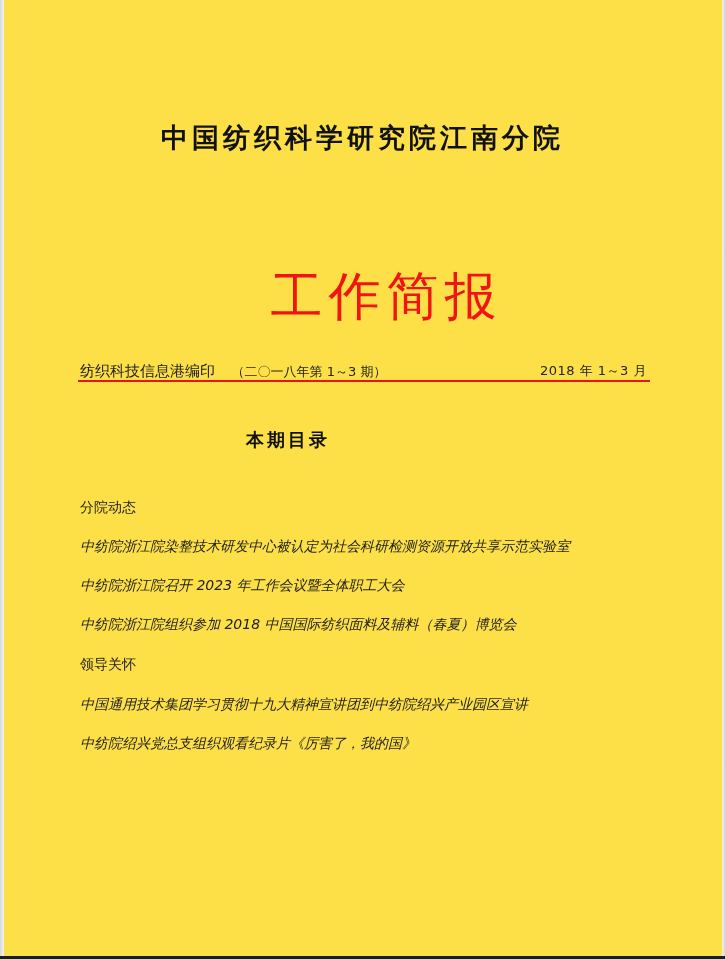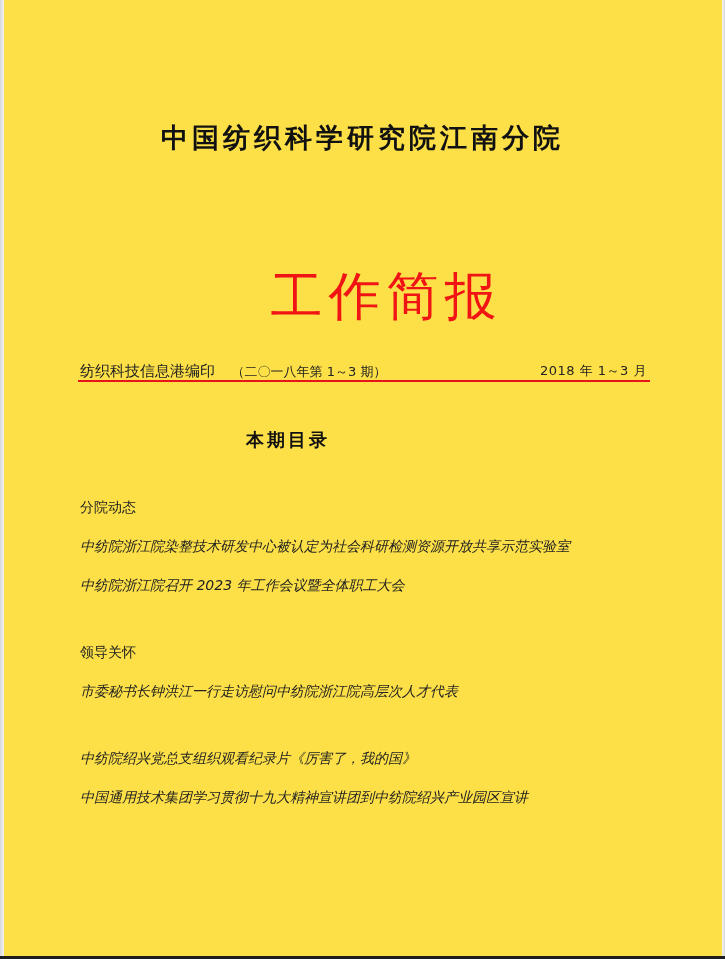--- a/index.html
+++ b/index.html
@@ -116,21 +116,21 @@
       height: 20px;
       line-height: 20px;
       margin: 0;
     }
     .toc-item {
       height: 20px;
       line-height: 20px;
       margin-top: 19px;
       font-style: italic;
     }
-    .section + .section { margin-top: 47px; }
+    .section + .section { margin-top: 20px; }
     .section-label + .toc-item { margin-top: 19px; }
   </style>
 </head>
 <body>
 
 <div class="page">
   <div class="edge-left"></div>
   <div class="edge-right"></div>
   <div class="edge-bottom"></div>
 
@@ -143,23 +143,23 @@
   <div class="date">2018 年 1～3 月</div>
   <div class="red-rule"></div>
 
   <div class="toc-heading">本期目录</div>
 
   <div class="toc">
     <div class="section">
       <div class="section-label">分院动态</div>
       <div class="toc-item">中纺院浙江院染整技术研发中心被认定为社会科研检测资源开放共享示范实验室</div>
       <div class="toc-item">中纺院浙江院召开 2023 年工作会议暨全体职工大会</div>
+      <div class="toc-item">中纺院浙江院组织参加 2018 中国国际纺织面料及辅料（春夏）博览会</div>
     </div>
     <div class="section">
       <div class="section-label">领导关怀</div>
-      <div class="toc-item">市委秘书长钟洪江一行走访慰问中纺院浙江院高层次人才代表</div>
     </div>
     <div class="section">
+      <div class="toc-item">中国通用技术集团学习贯彻十九大精神宣讲团到中纺院绍兴产业园区宣讲</div>
       <div class="toc-item">中纺院绍兴党总支组织观看纪录片《厉害了，我的国》</div>
-      <div class="toc-item">中国通用技术集团学习贯彻十九大精神宣讲团到中纺院绍兴产业园区宣讲</div>
     </div>
   </div>
 </div>
 
 </body></html>

